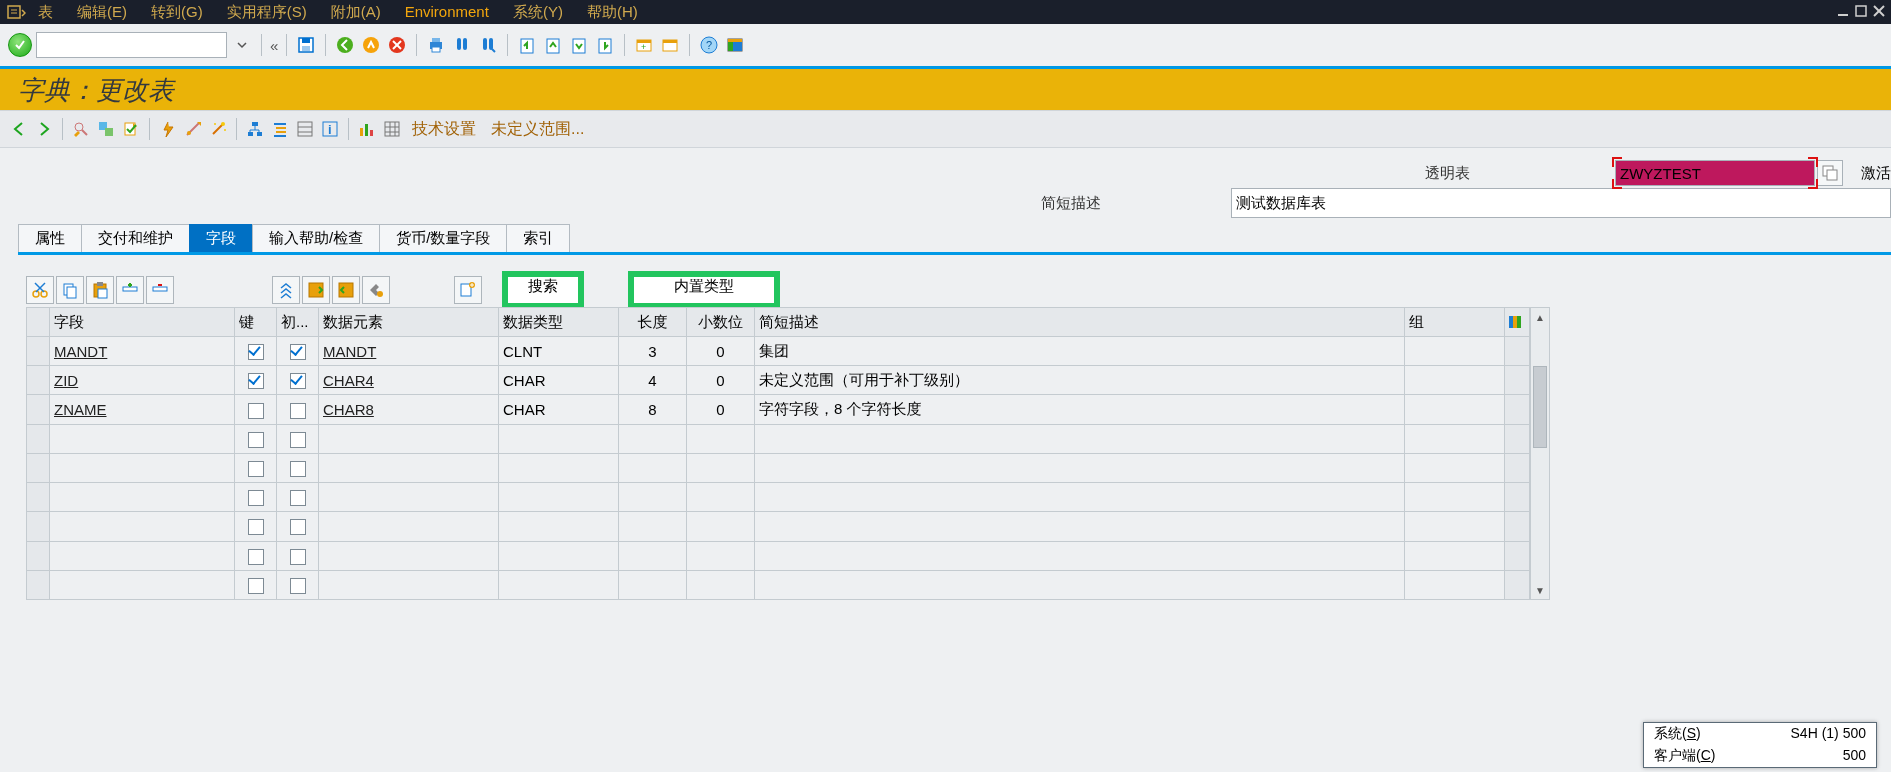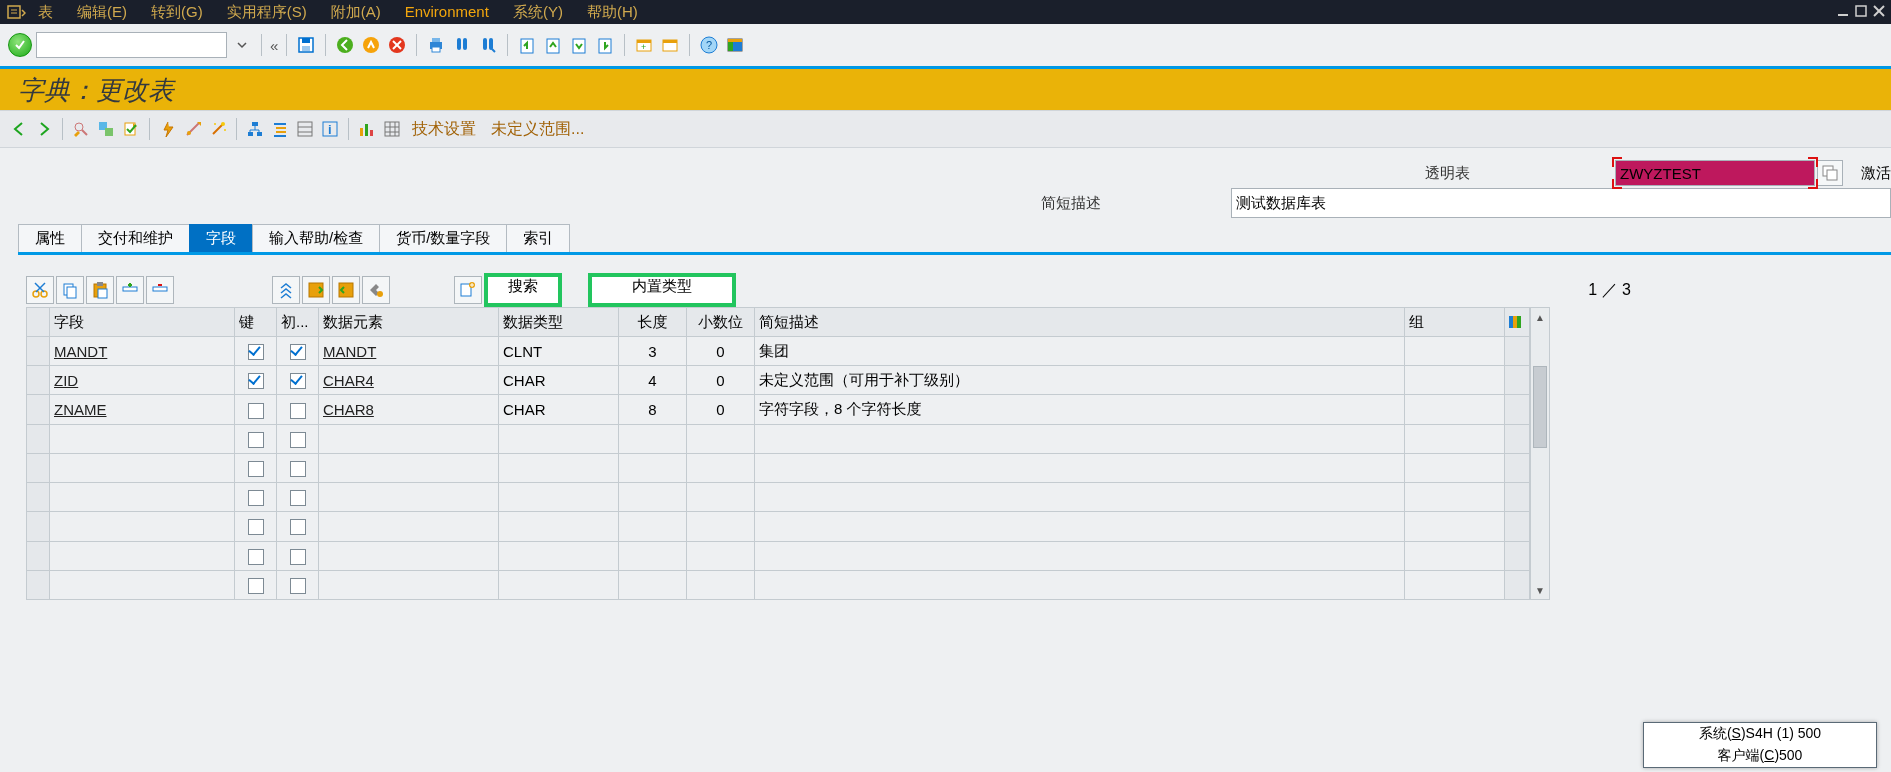--- a/index.html
+++ b/index.html
@@ -39,42 +39,42 @@
   .wide-input{ height:24px; width:650px; border:1px solid #a9b1b8; background:#fff; padding:2px 4px; font-size:15px;}
   
   .tabstrip { display:flex; margin:6px 0 0 18px; border-bottom:3px solid #0099e6;}
   .tab { border:1px solid #b3bbc2; border-bottom:none; padding:4px 16px; font-size:15px; background:#f4f6f8; cursor:default; margin-right:-1px;}
   .tab.active { background:#0070c4; color:#fff; border-color:#0070c4;}
   
   .gap18{height:18px;}
   
   .gridtoolrow{ display:flex; align-items:center; padding:0 0 0 26px; height:34px; gap:2px;}
   .gridtoolrow .btn { width:26px; height:26px; border:1px solid #aeb6bc; background:#f4f6f7; display:inline-flex; align-items:center; justify-content:center;}
-  .gridtoolrow .widebtn{ width:auto; padding:0 20px; height:26px; border:4px solid #22c55e; background:#fff; font-size:15px;}
+  .gridtoolrow .widebtn{ width:auto; padding:0 20px; height:26px; border:6px solid #22c55e; background:#fff; font-size:15px;margin-left:18px;}
   .spacer{ flex:0 0 auto; width:94px;}
   .spacer-narrow{ flex:0 0 auto; width:60px;}
   .page-ind{ margin-left:auto; padding-right:260px; font-size:16px; }
   
   .gridwrap{ margin:0 0 0 26px; position:relative; }
   table.grid{ border-collapse:collapse; table-layout:fixed;}
   table.grid th, table.grid td{ border:1px solid #c4cbd0; height:28px; font-size:15px; padding:0 4px; text-align:left; overflow:hidden; white-space:nowrap;}
   table.grid th{ background:#e5e8eb; font-weight:normal;}
   table.grid th.right, table.grid td.right{ text-align:center; }
   .rowsel{ width:14px; background:#e5e8eb;}
   .chk { width:14px; height:14px; border:1px solid #7d8a94; display:inline-block; vertical-align:middle; position:relative; background:#fff;}
   .chk.checked::after{ content:""; position:absolute; left:2px; top:-1px; width:5px; height:9px; border:solid #0070d0; border-width:0 2px 2px 0; transform:rotate(40deg); }
   .link { text-decoration:underline; color:#222;}
   .colcfg{ width:16px; background:#e5e8eb; text-align:center;}
   
   .vscroll{ width:18px; background:#e9ecee; border:1px solid #c4cbd0; position:relative;}
   .vscroll .arrow{height:18px; display:flex;align-items:center;justify-content:center; font-size:10px; color:#555;}
   .vscroll .thumb{ position:absolute; left:2px; right:2px; top:58px; height:80px; background:#c7ccd1; border:1px solid #aeb6bc;}
   
   .statuspop{ position:fixed; right:14px; bottom:4px; background:#fff; border:1px solid #5a6a76; width:232px; font-size:14px; box-shadow:0 0 4px rgba(0,0,0,.3);}
-  .statuspop div{ display:flex; justify-content:center; padding:2px 10px;}
+  .statuspop div{ display:flex; justify-content:space-between; padding:2px 10px;}
   u.acc { text-decoration:underline; }
 </style>
 </head>
 <body>
 
 <div class="menubar">
   <svg class="doclogo" width="20" height="16">
     <rect x="2" y="2" width="12" height="12" fill="none" stroke="#d0a94e" stroke-width="1.5"></rect>
     <line x1="5" y1="6" x2="11" y2="6" stroke="#d0a94e"></line>
     <line x1="5" y1="9" x2="11" y2="9" stroke="#d0a94e"></line>
@@ -437,21 +437,20 @@
       <svg width="18" height="18">
         <rect x="2" y="3" width="10" height="12" fill="#fff" stroke="#1d7dd4"></rect>
         <circle cx="13" cy="4" r="3" fill="#e8a00b"></circle>
         <line x1="13" y1="2" x2="13" y2="6" stroke="#fff"></line>
         <line x1="11" y1="4" x2="15" y2="4" stroke="#fff"></line>
       </svg>
     </span>
   <span class="widebtn">搜索</span>
   <span style="width:22px"></span>
   <span class="widebtn" style="padding:0 40px;">内置类型</span>
-  <span class="page-ind">1 ／ 3</span>
 </div>
 
 <div class="gridwrap" style="display:flex;">
 <table class="grid">
   <colgroup>
     <col style="width:16px">
         <col style="width:185px">
         <col style="width:42px">
         <col style="width:42px">
     <col style="width:180px">

